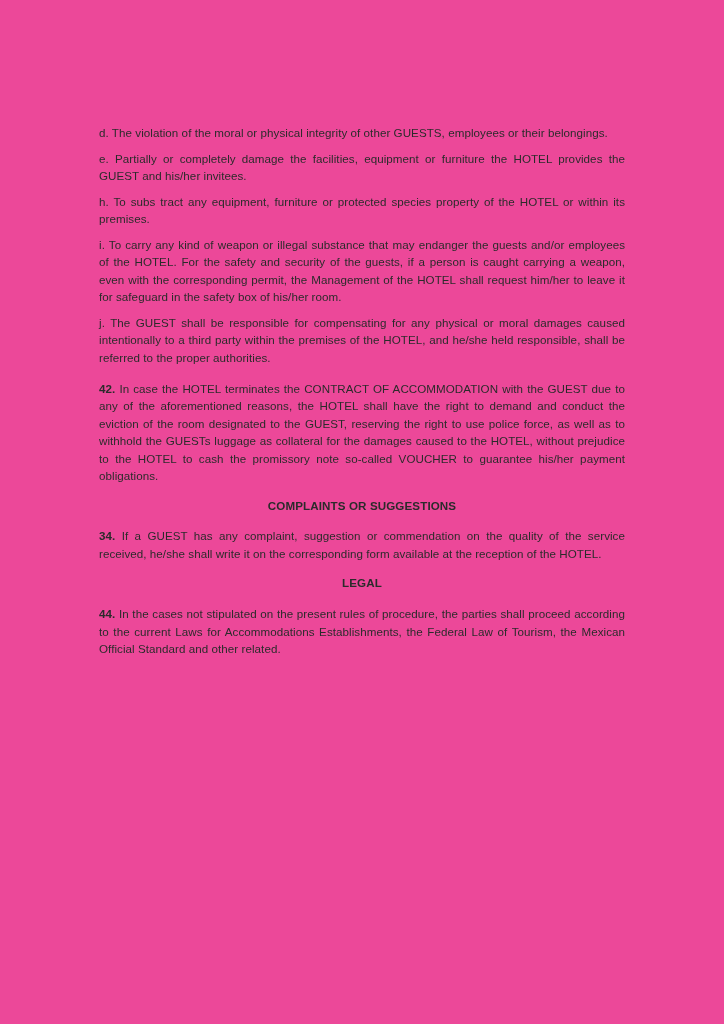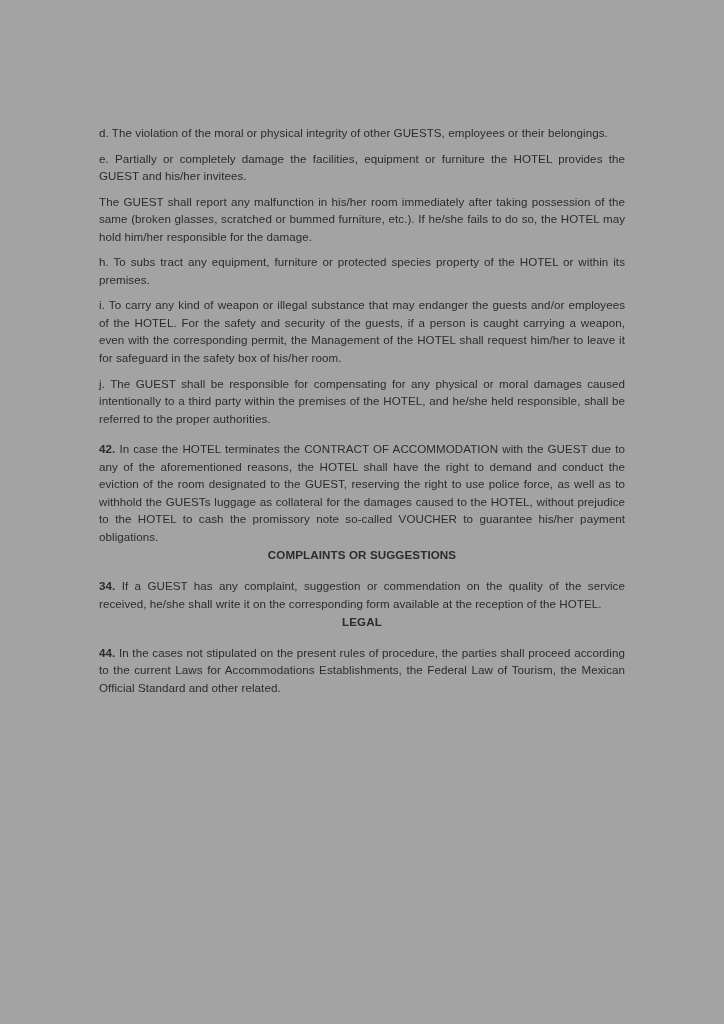--- a/index.html
+++ b/index.html
@@ -16,21 +16,21 @@
     font-family: "Liberation Sans", sans-serif;
     color: #2b2b2b;
     -webkit-font-smoothing: antialiased;
   }
   .page {
     position: absolute;
     top: 0;
     left: 0;
     width: 724px;
     height: 1024px;
-    background: #a3a3a3;
+    background: #ec4899;
   }
   .content {
     position: absolute;
     left: 99px;
     top: 124px;
     width: 526px;
   }
   .block {
     font-size: 11.6px;
     line-height: 17.55px;
@@ -48,35 +48,34 @@
   }
   .heading {
     font-size: 11.6px;
     line-height: 17.55px;
     font-weight: bold;
     text-align: center;
     margin: 0;
     letter-spacing: 0.01em;
   }
   .heading.spaced {
-    margin-top: 1px;
+    margin-top: 12px;
   }
   .num {
     font-weight: bold;
   }
 </style>
 </head>
 <body>
 
 <div class="page">
   <div class="content">
 
     <p class="block">d. The violation of the moral or physical integrity of other GUESTS, employees or their belongings.</p>
     <p class="block">e. Partially or completely damage the facilities, equipment or furniture the HOTEL provides the GUEST and his/her invitees.</p>
-    <p class="block">The GUEST shall report any malfunction in his/her room immediately after taking possession of the same (broken glasses, scratched or bummed furniture, etc.). If he/she fails to do so, the HOTEL may hold him/her responsible for the damage.</p>
     <p class="block">h. To subs tract any equipment, furniture or protected species property of the HOTEL or within its premises.</p>
     <p class="block">i. To carry any kind of weapon or illegal substance that may endanger the guests and/or employees of the HOTEL. For the safety and security of the guests, if a person is caught carrying a weapon, even with the corresponding permit, the Management of the HOTEL shall request him/her to leave it for safeguard in the safety box of his/her room.</p>
     <p class="block">j. The GUEST shall be responsible for compensating for any physical or moral damages caused intentionally to a third party within the premises of the HOTEL, and he/she held responsible, shall be referred to the proper authorities.</p>
 
     <p class="block spaced"><span class="num">42.</span><span> In case the HOTEL terminates the CONTRACT OF ACCOMMODATION with the GUEST due to any of the aforementioned reasons, the HOTEL shall have the right to demand and conduct the eviction of the room designated to the GUEST, reserving the right to use police force, as well as to withhold the GUESTs luggage as collateral for the damages caused to the HOTEL, without prejudice to the HOTEL to cash the promissory note so-called VOUCHER to guarantee his/her payment obligations.</span></p>
 
     <p class="heading spaced">COMPLAINTS OR SUGGESTIONS</p>
 
     <p class="block spaced"><span class="num">34.</span><span> If a GUEST has any complaint, suggestion or commendation on the quality of the service received, he/she shall write it on the corresponding form available at the reception of the HOTEL.</span></p>
 

